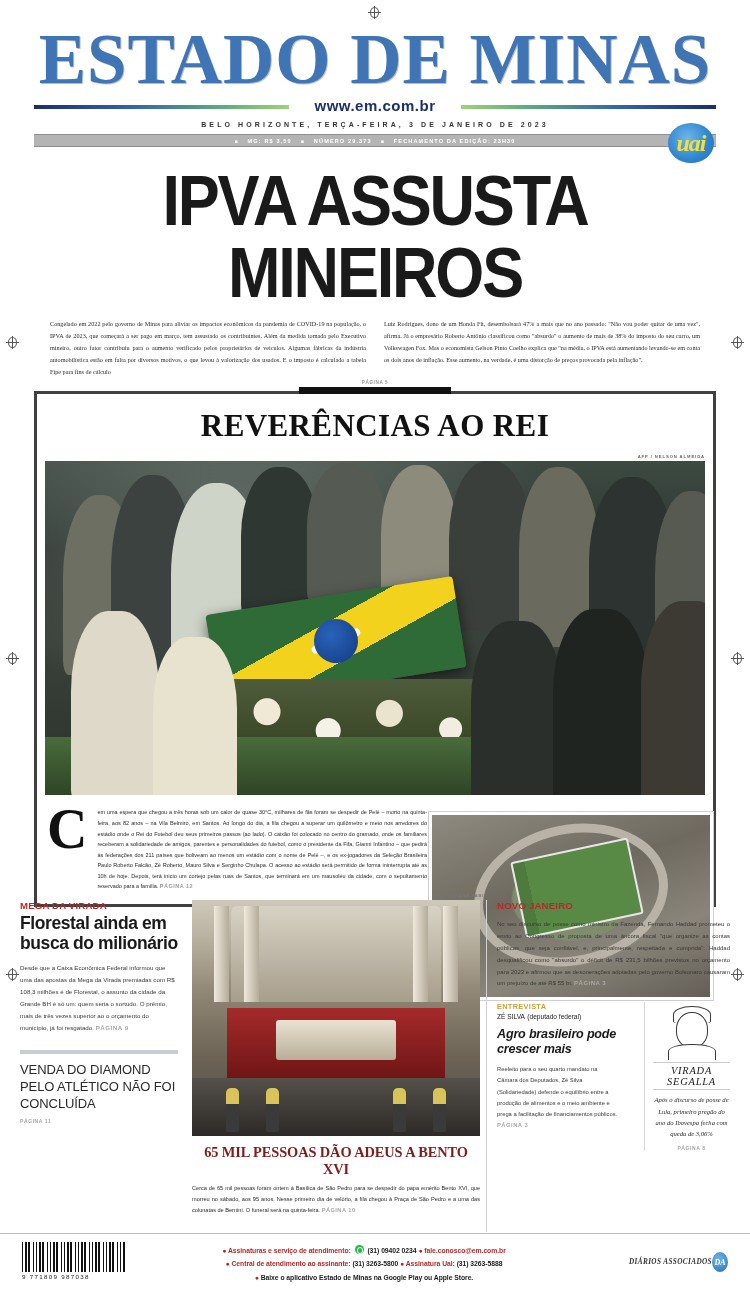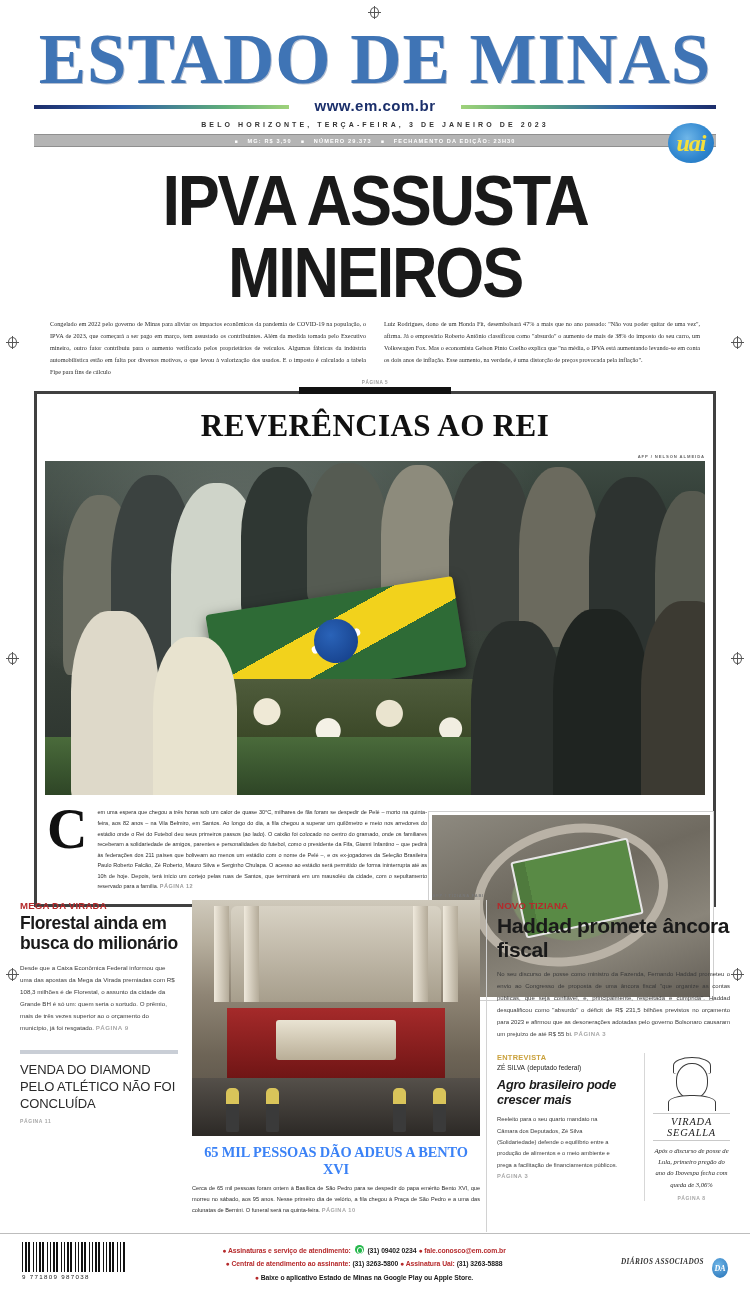--- a/index.html
+++ b/index.html
@@ -281,21 +281,21 @@
     background: linear-gradient(180deg,#d9c45a 0 16px,#3a3a3a 16px 100%);
     border-radius: 5px 5px 2px 2px;
   }
   .mid-credit {
     position: absolute; right: 2px; top: -7px;
     font-size: 4px; color: #777; letter-spacing: .8px; font-weight: 700;
   }
   .mid-title {
     font-family: "Liberation Serif", serif;
     text-align: center; font-size: 14.4px; font-weight: 700;
-    margin-top: 8px; color: #3b82f6; letter-spacing: -.1px;
+    margin-top: 8px; color: #7f1d1d; letter-spacing: -.1px;
   }
   .mid-caption {
     font-size: 5.6px; line-height: 1.94; color: #2b2b2b; text-align: justify;
     margin-top: 5px;
   }
 
   
   .right-body {
     font-size: 6px; line-height: 1.98; color: #3a3a3a;
     margin-top: 8px; text-align: justify;
@@ -372,21 +372,21 @@
   .wa {
     display: inline-block; width: 9px; height: 9px; border-radius: 50%;
     background: #25b84c; vertical-align: -1px; margin: 0 2px;
     position: relative;
   }
   .wa::after {
     content: ""; position: absolute; left: 2.2px; top: 2px;
     width: 4.6px; height: 4.6px; border: 1.1px solid #fff; border-radius: 50%;
   }
   .foot-right { width: 130px; text-align: right; padding-top: 8px; }
-  .da-wrap { display: inline-flex; align-items: flex-start; gap: 8px; }
+  .da-wrap { display: inline-flex; align-items: center; gap: 0; }
   .da-text {
     font-family: "Liberation Serif", serif; font-style: italic;
     font-size: 7.2px; font-weight: 700; color: #333; letter-spacing: .4px;
   }
   .da-badge {
     width: 16px; height: 20px; border-radius: 50%;
     background: radial-gradient(circle at 40% 35%, #6fb6e8, #2470b5);
     color: #fff; font-size: 8px; font-weight: 700;
     display: flex; align-items: center; justify-content: center;
     font-family: "Liberation Serif", serif; font-style: italic;
@@ -526,22 +526,21 @@
         <div class="guard" style="right:34px;"></div>
       </div>
       <div class="mid-title">65 MIL PESSOAS DÃO ADEUS A BENTO XVI</div>
       <div class="mid-caption">
         <span>Cerca de 65 mil pessoas foram ontem à Basílica de São Pedro para se despedir do papa emérito Bento XVI, que morreu no sábado, aos 95 anos. Nesse primeiro dia de velório, a fila chegou à Praça de São Pedro e a uma das colunatas de Bernini. O funeral será na quinta-feira.</span>
         <span class="pg-ref">PÁGINA 10</span>
       </div>
     </div>
 
     <div class="col-right">
-      <div class="kicker-red">NOVO TIZIANA</div>
-      <div class="sub-head" style="font-size:21px;">Haddad promete âncora fiscal</div>
+      <div class="kicker-red">NOVO JANEIRO</div>
       <div class="right-body">
         <span>No seu discurso de posse como ministro da Fazenda, Fernando Haddad prometeu o envio ao Congresso de proposta de uma âncora fiscal "que organize as contas públicas, que seja confiável, e, principalmente, respeitada e cumprida". Haddad desqualificou como "absurdo" o déficit de R$ 231,5 bilhões previstos no orçamento para 2023 e afirmou que as desonerações adotadas pelo governo Bolsonaro causaram um prejuízo de até R$ 55 bi.</span>
         <span class="pg-ref">PÁGINA 3</span>
       </div>
 
       <div class="interview-split">
         <div class="iv-left">
           <div class="iv-kicker">ENTREVISTA</div>
           <div class="iv-name">
             <span>ZÉ SILVA</span>

